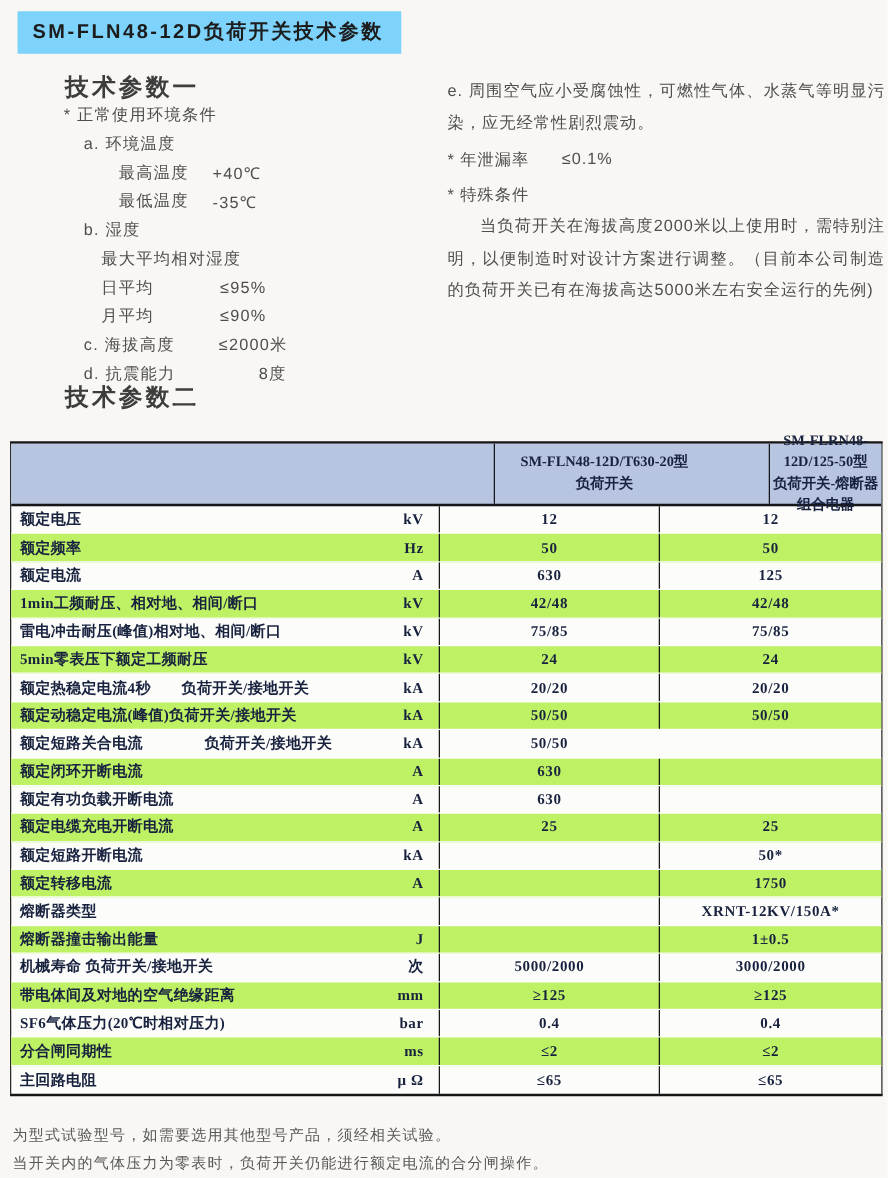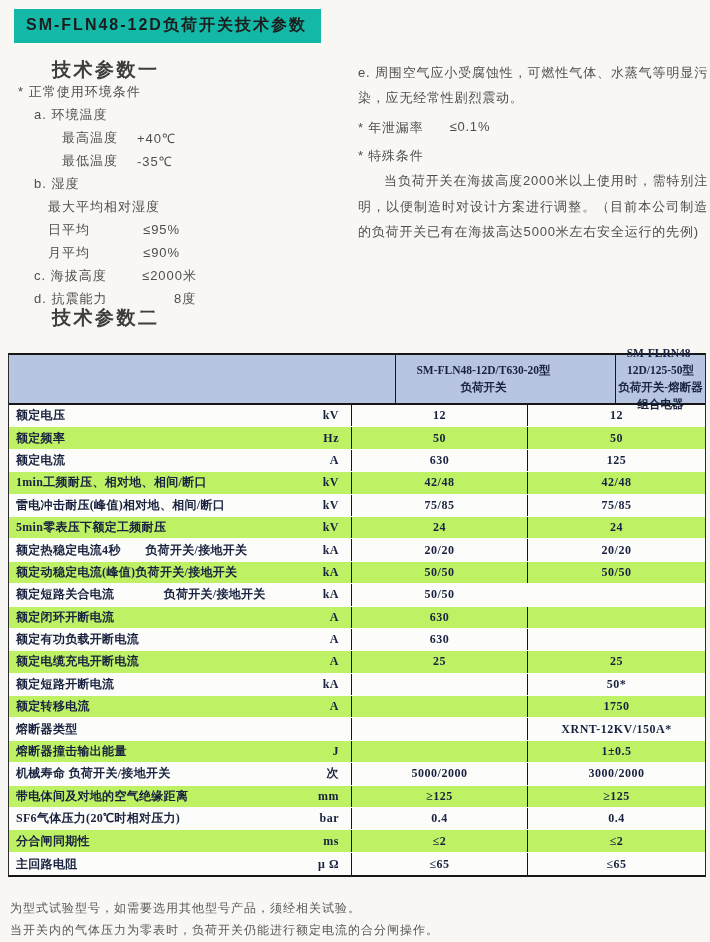--- a/index.html
+++ b/index.html
@@ -5,35 +5,35 @@
   html,body{margin:0;padding:0;}
   body{
     width:710px;height:942px;position:relative;overflow:hidden;
     background:#f8f7f3;
     font-family:"Liberation Sans",sans-serif;
     color:#4e4e4e;
   }
   
   .title-bar{
     position:absolute;left:14px;top:9px;
-    background:#14b8a6;color:#1c1c1c;
+    background:#7dd3fc;color:#1c1c1c;
     font-size:16px;font-weight:bold;letter-spacing:2px;
     padding:6px 14px 7px 12px;white-space:nowrap;
   }
   
   .section-heading{
     position:absolute;left:10px;
     font-size:19px;font-weight:bold;color:#3d3d3d;letter-spacing:2.5px;margin-left:42px;
   }
   #heading-1{top:57px;}
   #heading-2{top:305px;}
   
   .env-list{position:absolute;left:12px;top:80px;width:340px;font-size:13px;letter-spacing:1px;}
   .env-line{display:flex;height:23px;align-items:center;}
-  .env-label{flex:0 0 auto;}
+  .env-label{flex:0 0 auto;margin-left:33px;}
   .env-value{flex:0 0 auto;}
   .env-line:nth-child(1){padding-left:6px;}
   .env-line:nth-child(2),.env-line:nth-child(5),
   .env-line:nth-child(9),.env-line:nth-child(10){padding-left:22px;}
   .env-line:nth-child(3),.env-line:nth-child(4){padding-left:50px;}
   .env-line:nth-child(3) .env-label,.env-line:nth-child(4) .env-label{width:75px;}
   .env-line:nth-child(6),.env-line:nth-child(7),.env-line:nth-child(8){padding-left:36px;}
   .env-line:nth-child(7) .env-label,.env-line:nth-child(8) .env-label{width:95px;}
   .env-line:nth-child(9) .env-label{width:108px;}
   .env-line:nth-child(10) .env-label{width:140px;}

